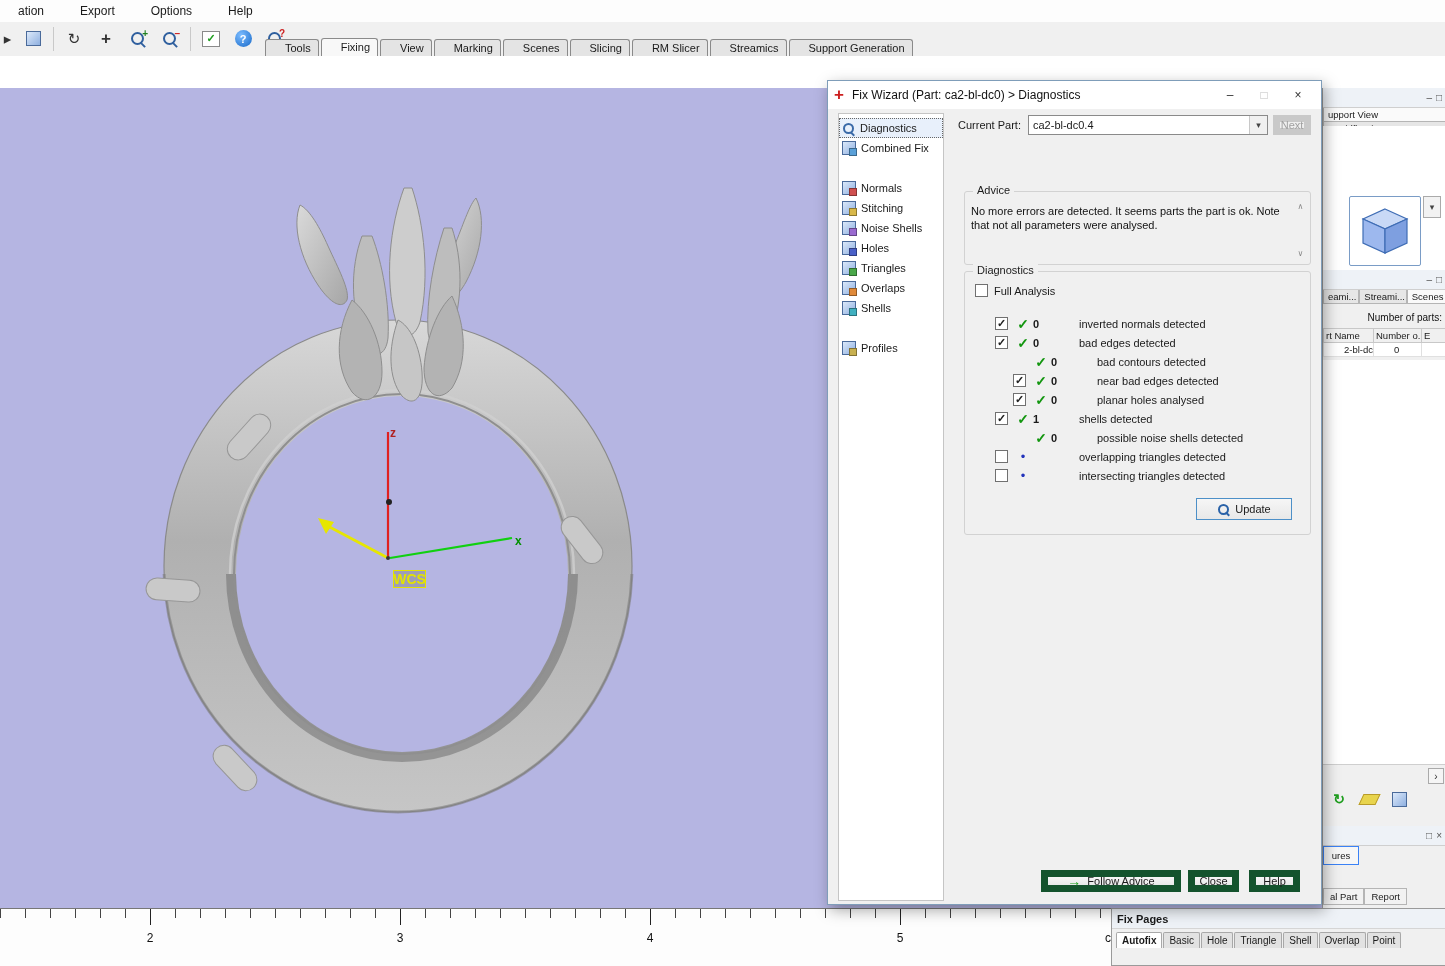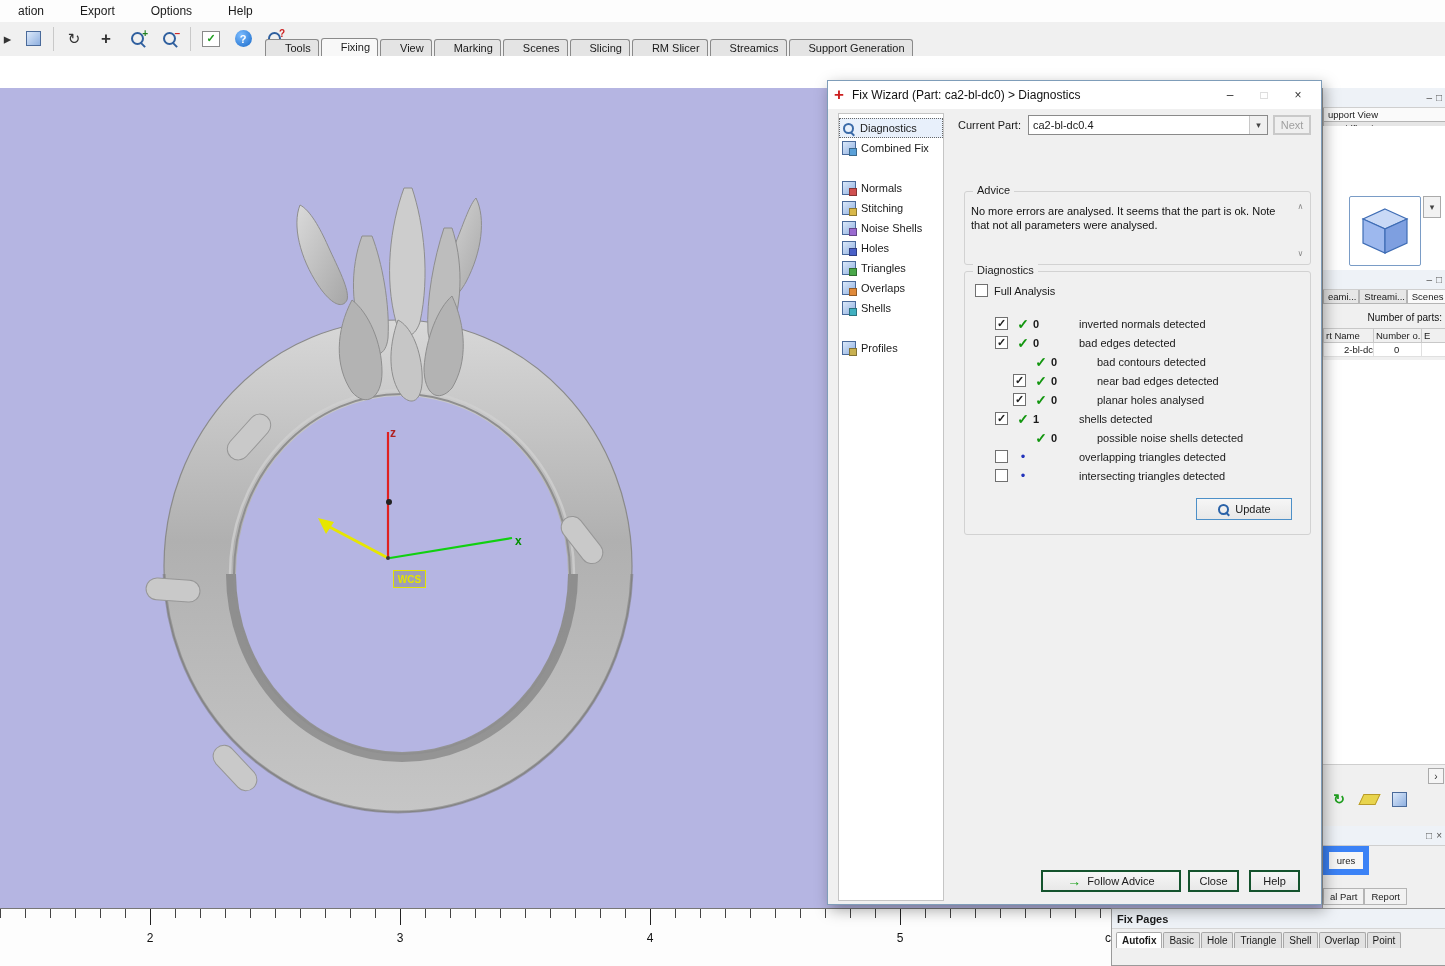--- a/index.html
+++ b/index.html
@@ -22,21 +22,21 @@
   .ovl.plus{color:#1f7f1f;} .ovl.minus{color:#c22;} .ovl.quest{color:#c22;}
   .verify-ic{width:16px;height:14px;background:#fff;border:1px solid #8a8a8a;display:flex;align-items:center;justify-content:center;font-size:11px;color:#1f9e1f;font-weight:bold;}
   .help-ic{width:17px;height:17px;border-radius:50%;background:radial-gradient(circle at 35% 30%,#7cbcff,#1668c8);color:#fff;font-weight:bold;display:flex;align-items:center;justify-content:center;font-size:11px;}
   .ribbon-tabs{position:absolute;left:265px;bottom:-1px;display:flex;align-items:flex-end;}
   .rtab{border:1px solid #8a8a8a;border-bottom:none;background:#e4e4e4;padding:2px 7px 3px 19px;font-size:11px;border-radius:3px 3px 0 0;margin-right:2px;cursor:default;}
   .rtab.active{background:#f8f8f8;padding-bottom:4px;}
   .subbar{position:absolute;left:0;top:56px;width:100%;height:32px;background:#ffffff;}
 
   
   .viewport{position:absolute;left:0;top:88px;width:1322px;height:820px;background:#b5b5e2;overflow:hidden;}
-  .wcs{position:absolute;left:393px;top:482px;width:31px;height:16px;border:1px solid #e3e300;color:#e3e300;font-size:10px;font-weight:bold;display:flex;align-items:center;justify-content:center;background:rgba(90,90,60,0.25);}
+  .wcs{position:absolute;left:393px;top:482px;width:31px;height:16px;border:1px solid #e3e300;color:#e3e300;font-size:14px;font-weight:bold;display:flex;align-items:center;justify-content:center;background:rgba(90,90,60,0.25);}
   .axis-label{position:absolute;font-size:12px;font-weight:bold;}
   .axis-z{left:390px;top:338px;color:#b02020;}
   .axis-x{left:515px;top:446px;color:#009000;}
 
   
   .ruler{position:absolute;left:0;top:908px;width:1143px;height:58px;background:#fdfdfd;border-top:1px solid #777;}
   .ruler .ticks{position:absolute;left:0;top:0;width:100%;height:9px;
     background:repeating-linear-gradient(90deg,#444 0,#444 1px,transparent 1px,transparent 25px);}
   .ruler .major{position:absolute;top:0;width:1px;height:16px;background:#222;}
   .ruler .num{position:absolute;top:22px;transform:translateX(-50%);font-size:12px;color:#111;}
@@ -54,21 +54,21 @@
   .viewcube-dd{position:absolute;left:100px;top:70px;width:16px;height:20px;border:1px solid #aaa;background:#f2f2f2;display:flex;align-items:center;justify-content:center;font-size:9px;color:#444;}
   .nparts{position:absolute;right:4px;font-size:10px;color:#111;}
   .ptable{position:absolute;left:0;width:100%;border-collapse:collapse;table-layout:fixed;font-size:9.5px;}
   .ptable th{background:#f0f0f0;border:1px solid #c8c8c8;font-weight:normal;text-align:left;padding:1px 2px;white-space:nowrap;overflow:hidden;}
   .ptable td{background:#fff;border:1px solid #e0e0e0;padding:1px 20px;white-space:nowrap;overflow:hidden;}
   .chev-btn{position:absolute;right:2px;width:14px;height:14px;border:1px solid #aaa;background:#f5f5f5;display:flex;align-items:center;justify-content:center;font-size:10px;color:#333;}
   .rc-iconrow{position:absolute;left:4px;display:flex;gap:6px;}
   .rc-ibtn{width:22px;height:20px;border:1px solid transparent;display:flex;align-items:center;justify-content:center;}
   .recycle{color:#1f9e1f;font-weight:bold;font-size:14px;}
   .ysheet{width:15px;height:9px;background:#e8d44d;border:1px solid #b89b2a;transform:skewX(-25deg);}
-  .ures-btn{position:absolute;left:0px;width:34px;height:17px;border:6px solid #3b82f6;background:#f7f7f7;font-size:9.5px;display:flex;align-items:center;justify-content:center;}
+  .ures-btn{position:absolute;left:0px;width:34px;height:17px;border:1px solid #3b82f6;background:#f7f7f7;font-size:9.5px;display:flex;align-items:center;justify-content:center;}
   .rc-bottom-tabs{position:absolute;left:0;width:100%;display:flex;}
   .rcb-tab{border:1px solid #b5b5b5;background:#f2f2f2;padding:2px 6px;font-size:9.5px;cursor:default;}
 
   
   .fixpages{position:absolute;left:1111px;top:908px;width:364px;height:58px;background:#f0f0f0;border:1px solid #9a9a9a;box-sizing:border-box;}
   .fp-header{height:19px;display:flex;align-items:center;padding:0 5px;border-bottom:1px solid #d5d5d5;background:#eef2f7;}
   .fp-title{font-size:11px;font-weight:bold;flex:1;}
   .fp-hicons{display:flex;gap:5px;color:#555;font-size:10px;}
   .fp-tabs{display:flex;align-items:flex-end;padding:3px 2px 0 4px;}
   .fp-tab{border:1px solid #a8a8a8;border-bottom:none;background:#e2e2e2;padding:2px 5px;font-size:10px;border-radius:2px 2px 0 0;margin-right:1px;cursor:default;white-space:nowrap;}
@@ -89,21 +89,21 @@
   .nav-cube .dot{position:absolute;right:-2px;bottom:-2px;width:6px;height:6px;border:1px solid rgba(0,0,0,0.35);}
   .nav-mag{width:13px;height:13px;position:relative;flex:none;}
   .nav-mag::before{content:"";position:absolute;left:1px;top:1px;width:7px;height:7px;border:2px solid #3a6aa8;border-radius:50%;}
   .nav-mag::after{content:"";position:absolute;right:0;bottom:0;width:5px;height:2px;background:#3a6aa8;transform:rotate(45deg);}
   .dlg-content{position:absolute;left:126px;top:32px;right:8px;bottom:8px;}
   .cp-row{position:absolute;left:4px;top:0px;right:0;height:24px;display:flex;align-items:center;}
   .cp-label{width:70px;font-size:11px;}
   .cp-select{width:240px;height:20px;background:#fff;border:1px solid #8a8a8a;display:flex;align-items:center;font-size:11px;box-sizing:border-box;}
   .cp-select .val{flex:1;padding:0 4px;}
   .cp-select .caret{width:17px;height:100%;border-left:1px solid #c8c8c8;background:#f0f0f0;display:flex;align-items:center;justify-content:center;font-size:9px;color:#444;}
-  .btn{border:2px solid #14532d;background:linear-gradient(#f6f6f6,#e8e8e8);font-size:11px;display:flex;align-items:center;justify-content:center;box-sizing:border-box;cursor:default;}
+  .btn{border:7px solid #14532d;background:linear-gradient(#f6f6f6,#e8e8e8);font-size:11px;display:flex;align-items:center;justify-content:center;box-sizing:border-box;cursor:default;}
   .btn.disabled{color:#a0a0a0;background:#efefef;border-color:#c9c9c9;}
   .next-btn{position:absolute;right:2px;top:2px;width:38px;height:20px;}
   .groupbox{position:absolute;border:1px solid #d2d2d2;border-radius:3px;}
   .gb-label{position:absolute;top:-8px;left:8px;background:#f0f0f0;padding:0 4px;font-size:11px;}
   .advice-box{left:10px;top:78px;right:2px;height:72px;}
   .advice-inner{position:absolute;left:6px;top:12px;right:20px;bottom:8px;font-size:11px;line-height:14px;color:#111;overflow:hidden;}
   .advice-scroll{position:absolute;right:3px;top:10px;bottom:6px;width:13px;display:flex;flex-direction:column;justify-content:space-between;align-items:center;color:#888;font-size:8px;}
   .diag-box{left:10px;top:158px;right:2px;height:262px;}
   .fa-row{position:absolute;left:10px;top:12px;display:flex;align-items:center;gap:6px;font-size:11px;}
   .cb{width:13px;height:13px;border:1px solid #707070;background:#fff;display:inline-flex;align-items:center;justify-content:center;font-size:11px;line-height:11px;flex:none;box-sizing:border-box;}
@@ -453,21 +453,21 @@
         <span class="cp-label">Current Part:</span>
         <div class="cp-select">
           <span class="val">ca2-bl-dc0.4</span>
           <span class="caret">▾</span>
         </div>
         <div class="btn disabled next-btn">Next</div>
       </div>
 
       <div class="groupbox advice-box">
         <span class="gb-label">Advice</span>
-        <div class="advice-inner">No more errors are analysed. It seems that the part is ok. Note that not all parameters were analysed.</div>
+        <div class="advice-inner">No more errors are detected. It seems parts the part is ok. Note that not all parameters were analysed.</div>
         <div class="advice-scroll">
           <span>∧</span>
           <span>∨</span>
         </div>
       </div>
 
       <div class="groupbox diag-box">
         <span class="gb-label">Diagnostics</span>
         <div class="fa-row">
           <span class="cb"></span>

